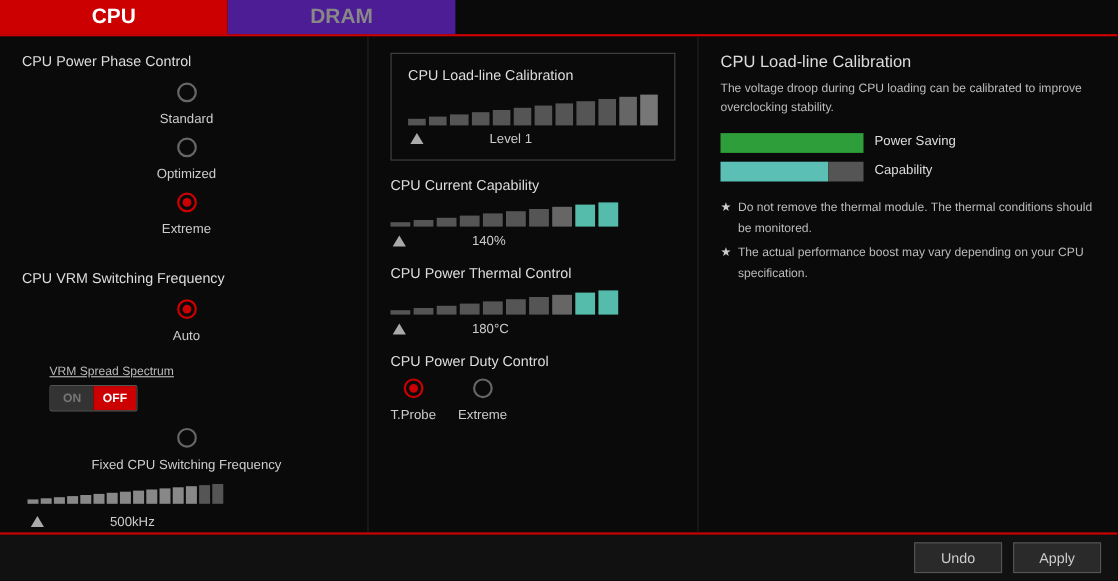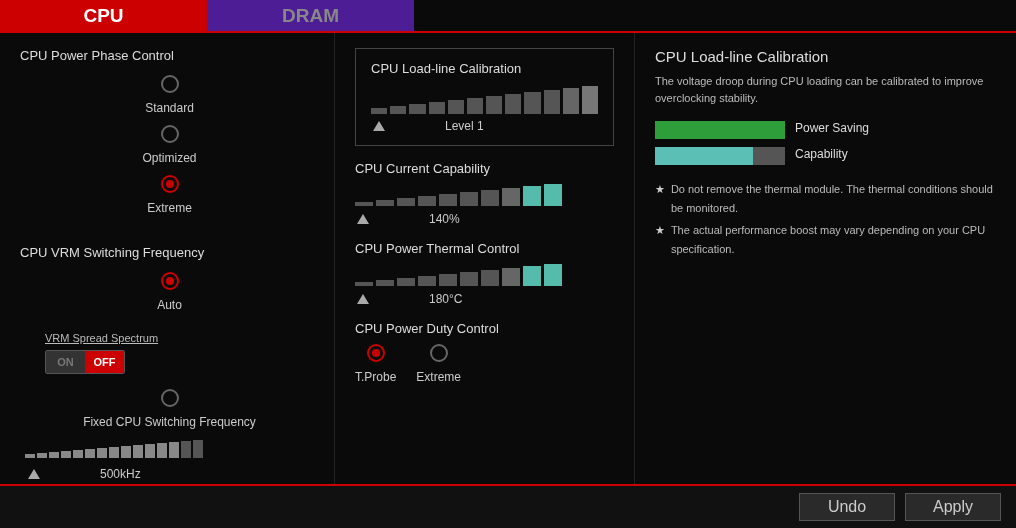--- a/index.html
+++ b/index.html
@@ -323,26 +323,26 @@
       background: #111;
       border-top: 2px solid #c00;
       display: flex;
       align-items: center;
       justify-content: flex-end;
       padding: 0 15px;
       gap: 10px;
     }
 
     .footer-btn {
-      width: 96px;
+      width: 80px;
       height: 28px;
       background: #2a2a2a;
       border: 1px solid #555;
       color: #ccc;
-      font-size: 16px;
+      font-size: 13px;
       cursor: pointer;
       display: flex;
       align-items: center;
       justify-content: center;
     }
 
     .calib-staircase-wrapper {
       margin-bottom: 5px;
     }
     .thumb-line {

